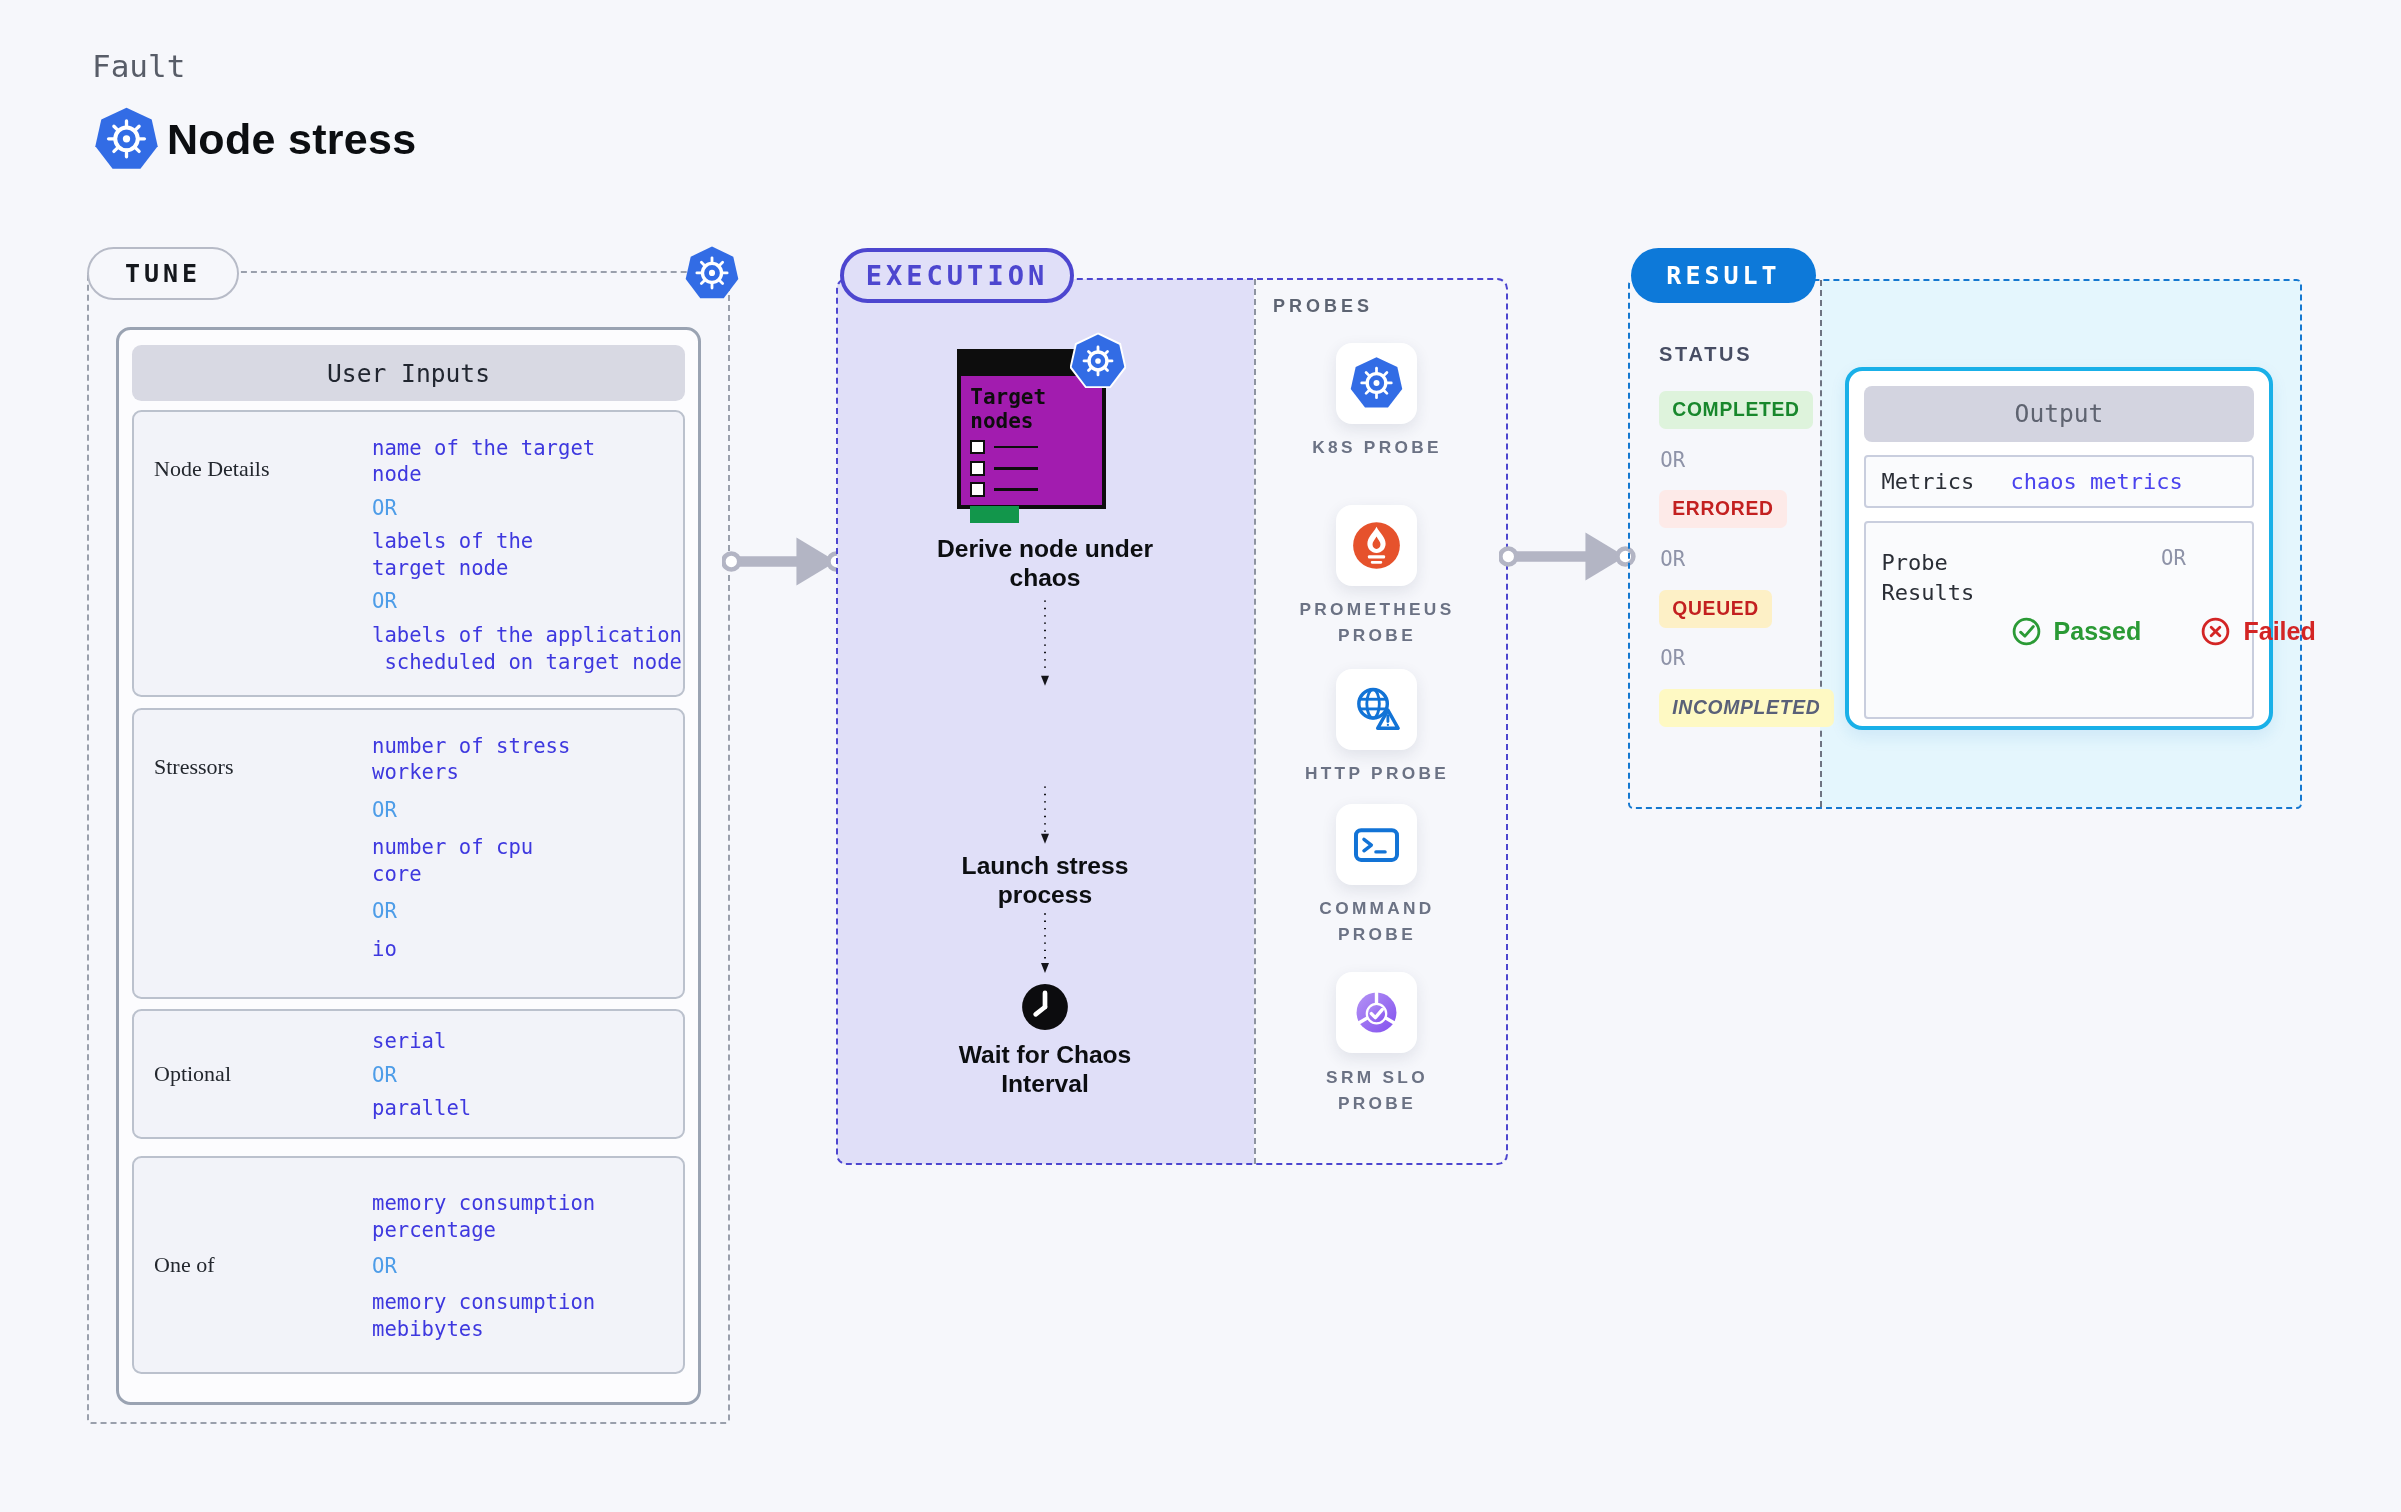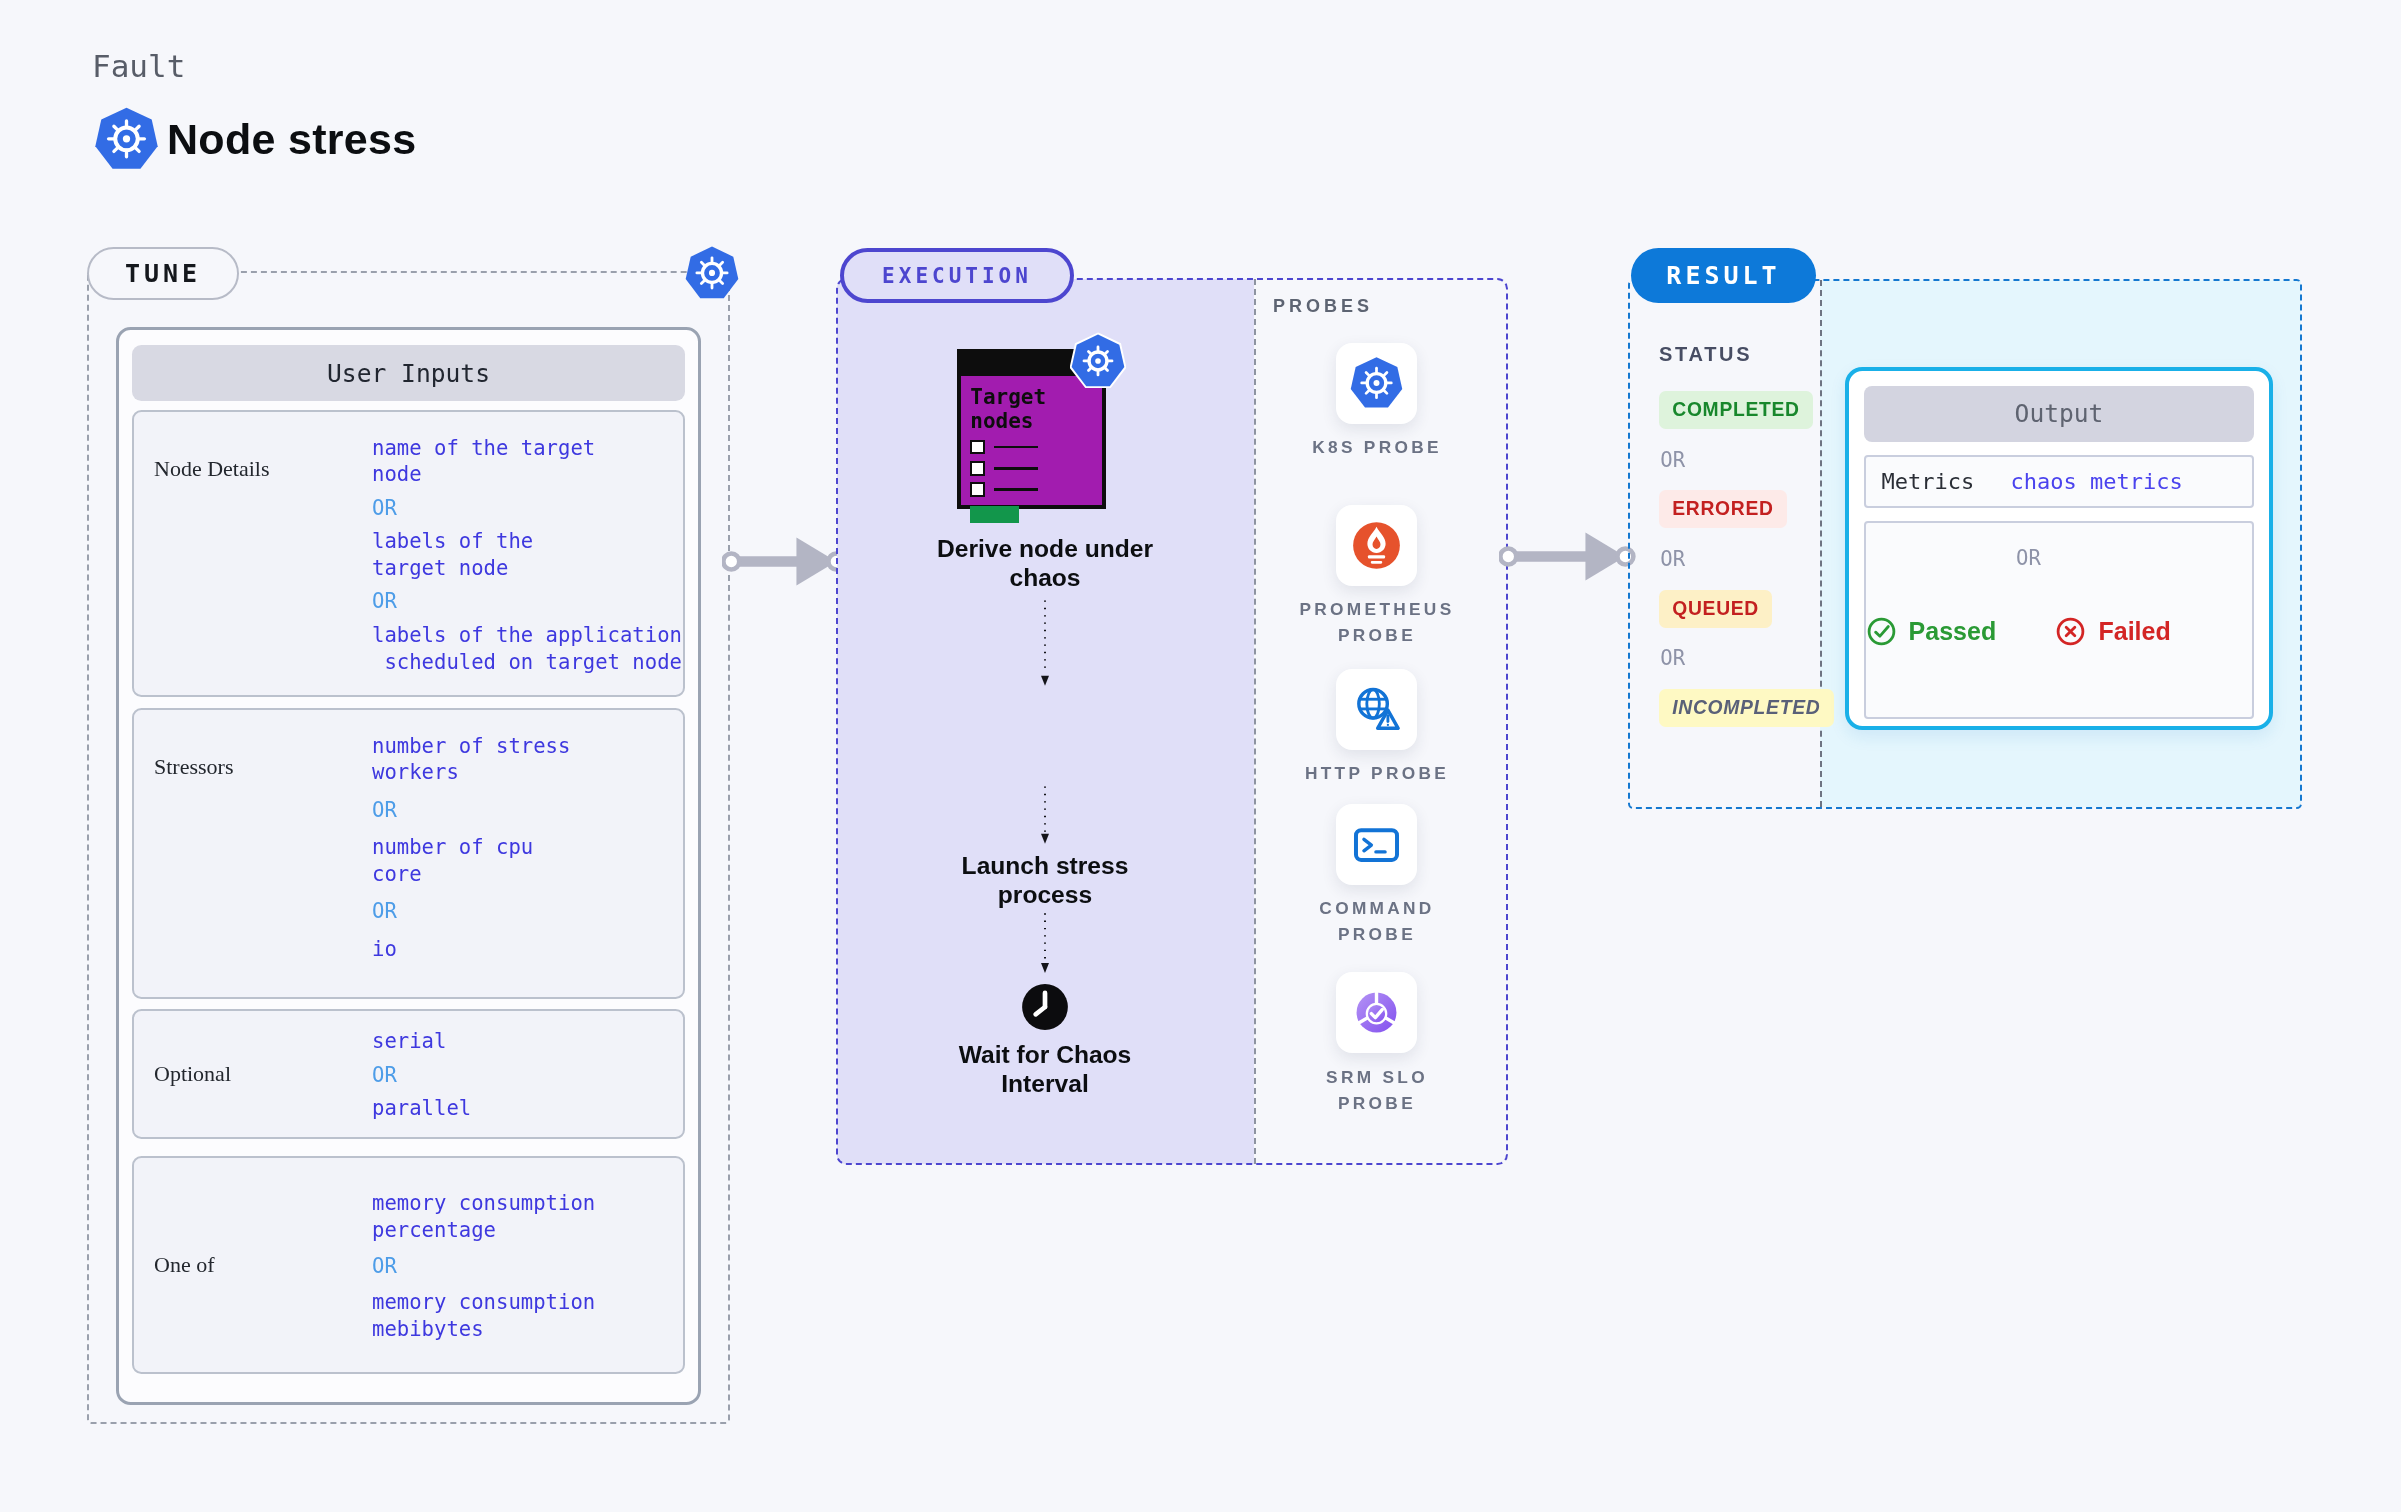--- a/index.html
+++ b/index.html
@@ -15,21 +15,21 @@
   .title-k8s { width:67px; height:69px; }
   .page-title { font-size:43px; font-weight:bold; color:#0c0e11; letter-spacing:0.3px; }
 
   
   .pill { position:absolute; display:flex; align-items:center; justify-content:center;
           border-radius:29px; font-weight:bold; letter-spacing:4px; z-index:5;
           font-family:"DejaVu Sans Mono",monospace; }
   .pill-tune { left:87px; top:247px; width:152px; height:53px; background:#f6f7fb;
                border:2.7px solid #b7bbc7; color:#15181d; font-size:25px; }
   .pill-exec { left:840px; top:248px; width:234px; height:55px; background:#e0dff8;
-               border:4px solid #4d46cf; color:#4d46cf; font-size:21px; }
+               border:4px solid #4d46cf; color:#4d46cf; font-size:27px; }
   .pill-result { left:1631px; top:248px; width:185px; height:55px; background:#0d79d9;
                  border:none; color:#ffffff; font-size:25px; }
 
   
   .tune-box { position:absolute; left:87px; top:271px; width:643px; height:1153px;
               border:2px dashed #9aa0ac; border-radius:4px; }
   .tune-k8s { position:absolute; left:684px; top:244px; width:56px; height:59px; z-index:6; }
   .ui-card { position:absolute; left:116px; top:327px; width:585px; height:1078px;
              background:#fcfcfe; border:3.3px solid #9aa3b2; border-radius:14.6px; }
   .ui-head { position:absolute; left:132px; top:345px; width:553px; height:56px;
@@ -382,20 +382,21 @@
     <span class="badge b-incompleted">INCOMPLETED</span>
   </div>
 
   <div class="output-card">
     <div class="output-head">Output</div>
     <div class="o-row o-row-metrics">
       <div class="o-label">Metrics</div>
       <div class="o-value">chaos metrics</div>
     </div>
     <div class="o-row o-row-pr">
+      <div class="o-label" style="width:145px; white-space:normal;">Probe Results</div>
       <div class="pr-col">
         <div class="pr-line">
           <svg viewBox="0 0 100 100" fill="none" stroke="#2a9a35">
             <circle cx="50" cy="50" r="40" stroke-width="9"></circle>
             <polyline points="31,52 45,65 72,34" stroke-width="9" stroke-linecap="round" stroke-linejoin="round"></polyline>
           </svg>
           <span class="passed-text">Passed</span>
         </div>
         <div class="pr-or">OR</div>
         <div class="pr-line">

